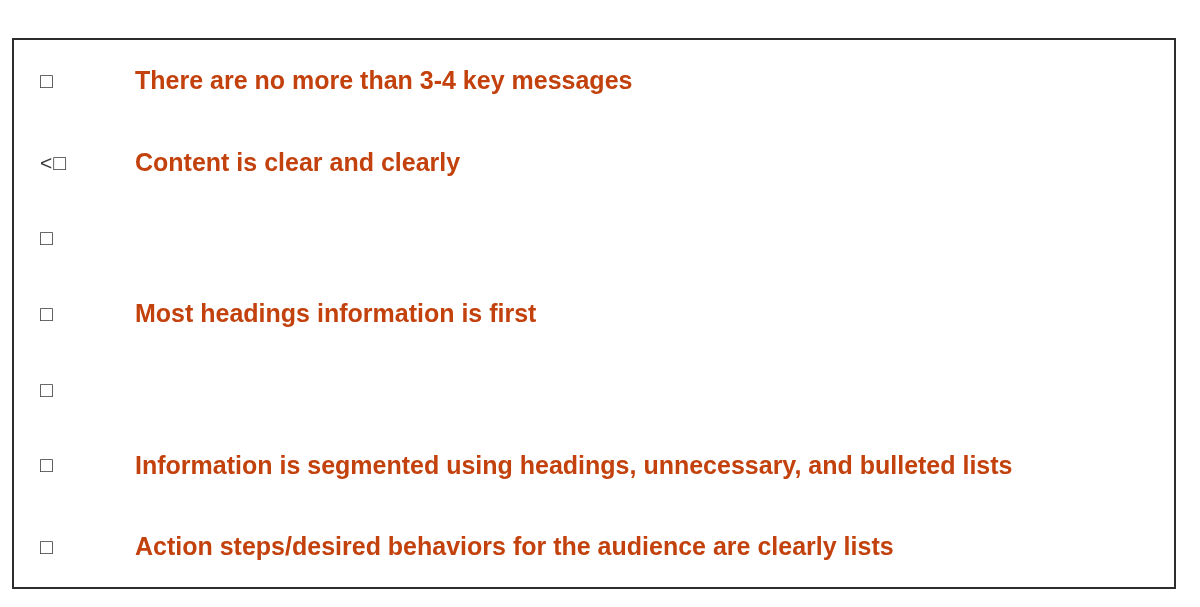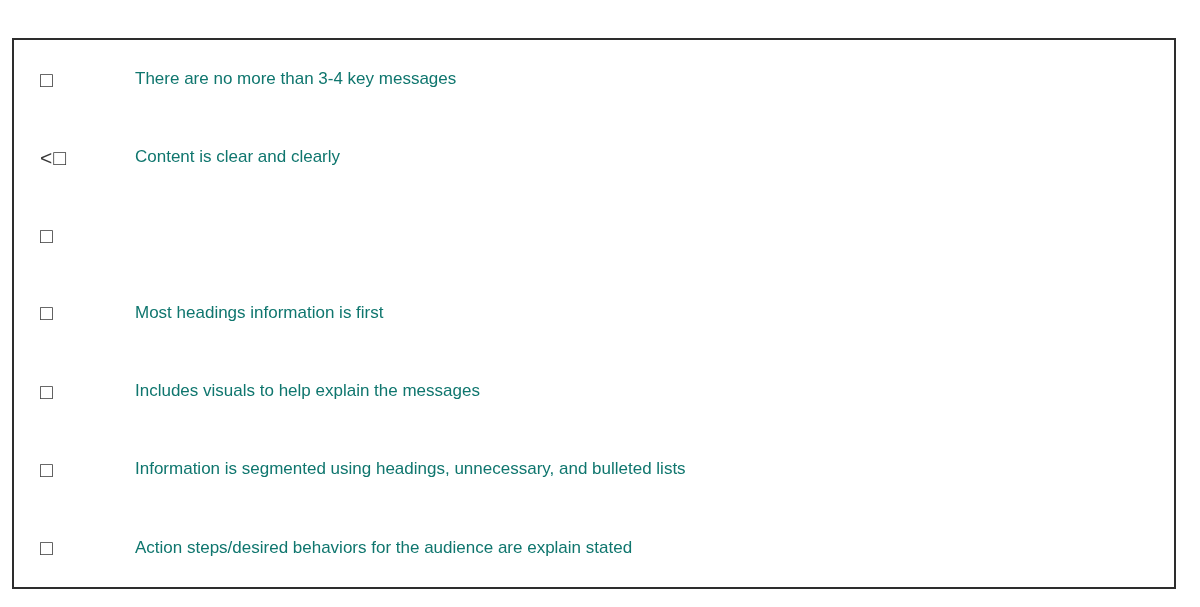--- a/index.html
+++ b/index.html
@@ -38,24 +38,25 @@
     margin-left: 26px;
     width: 95px;
     flex: 0 0 auto;
     font-size: 21px;
     letter-spacing: 1px;
     color: #383838;
     line-height: 1;
     white-space: nowrap;
   }
   .label {
-    font-size: 17px;
-    color: #0f766e;
+    font-size: 25px;
+    color: #c2410c;
     line-height: 1.3;
     white-space: nowrap;
+    font-weight: bold;
   }
 </style>
 </head>
 <body>
 
 <div class="page">
   <div class="checklist-box">
 
     <div class="row">
       <span class="marker">□</span>
@@ -71,27 +72,26 @@
       <span class="marker">□</span>
     </div>
 
     <div class="row">
       <span class="marker">□</span>
       <span class="label">Most headings information is first</span>
     </div>
 
     <div class="row">
       <span class="marker">□</span>
-      <span class="label">Includes visuals to help explain the messages</span>
     </div>
 
     <div class="row">
       <span class="marker">□</span>
       <span class="label">Information is segmented using headings, unnecessary, and bulleted lists</span>
     </div>
 
     <div class="row">
       <span class="marker">□</span>
-      <span class="label">Action steps/desired behaviors for the audience are explain stated</span>
+      <span class="label">Action steps/desired behaviors for the audience are clearly lists</span>
     </div>
 
   </div>
 </div>
 
 </body></html>

